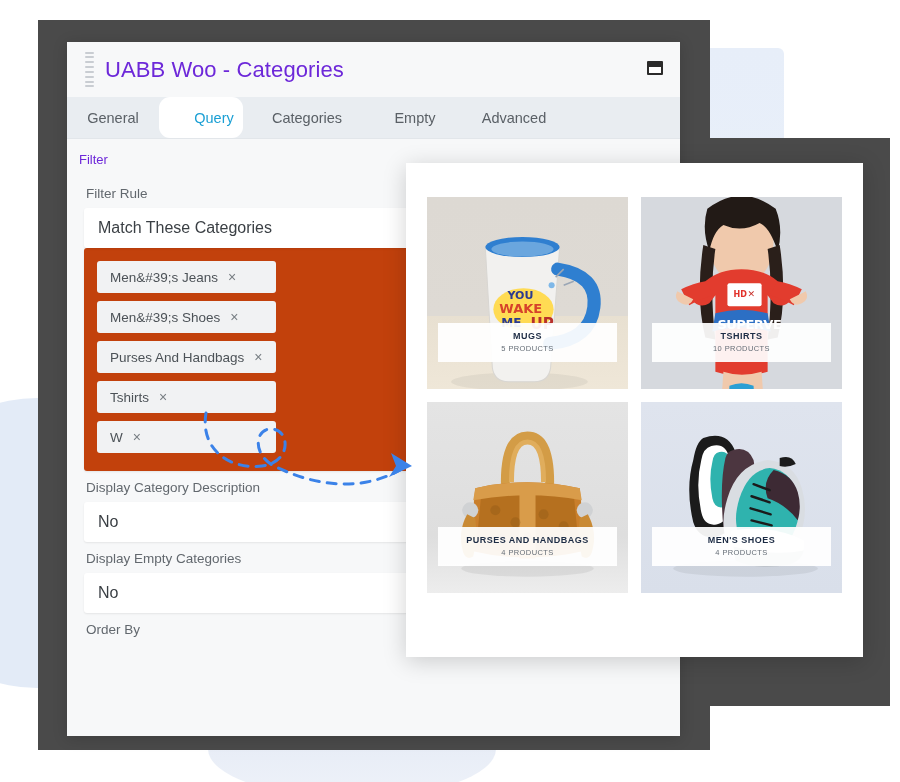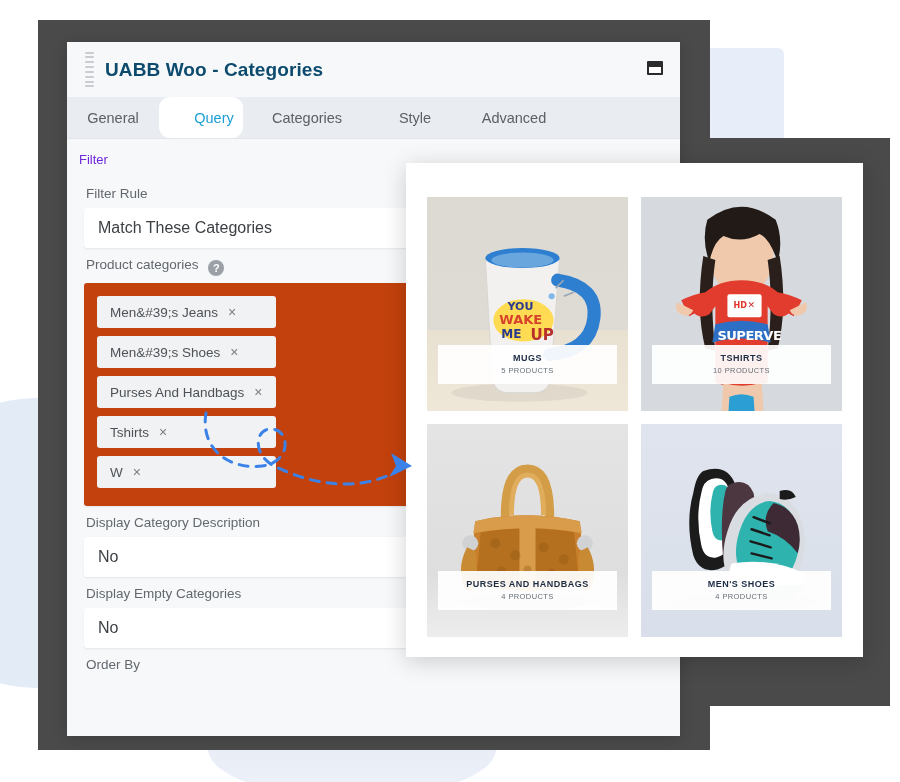--- a/index.html
+++ b/index.html
@@ -70,21 +70,21 @@
     display: flex; flex-direction: column;
     justify-content: space-between;
     margin-right: 11px;
     flex: none;
   }
   .drag-handle i {
     display: block; width: 9px; height: 2px;
     background: #c9cdd2; border-radius: 1px;
   }
   .panel-title {
-    font-size: 19px; color: #0c4a6e; font-weight: 700;
+    font-size: 22px; color: #6d28d9; font-weight: 400;
     letter-spacing: .1px;
   }
   .window-icon {
     position: absolute; right: 17px; top: 19px;
     width: 16px; height: 14px;
     border: 2px solid #2b2b2b; border-radius: 1px;
     background: #fff;
   }
   .window-icon::before {
     content: ""; position: absolute;
@@ -176,21 +176,21 @@
   .preview {
     position: absolute;
     left: 406px; top: 163px;
     width: 457px; height: 494px;
     background: #ffffff;
     box-shadow: 0 4px 22px rgba(0,0,0,0.18);
   }
   .preview-grid {
     position: absolute;
     left: 21px; top: 34px;
-    width: 415px; height: 440px;
+    width: 415px; height: 396px;
     display: grid;
     grid-template-columns: 1fr 1fr;
     grid-template-rows: 1fr 1fr;
     gap: 13px;
   }
   .pcard { position: relative; overflow: hidden; }
   .pcard .art { position: absolute; inset: 0; }
   .pcard .cap {
     position: absolute;
     left: 11px; right: 11px; bottom: 27px;
@@ -248,39 +248,35 @@
           <i></i>
       </span>
       <span class="panel-title">UABB Woo - Categories</span>
       <span class="window-icon"></span>
     </div>
 
     <div class="tabs">
       <div class="tab" style="width:92px">General</div>
       <div class="tab active" style="width:84px">Query</div>
       <div class="tab" style="width:128px">Categories</div>
-      <div class="tab" style="width:88px">Style</div>
+      <div class="tab" style="width:88px">Empty</div>
       <div class="tab" style="width:110px">Advanced</div>
     </div>
 
     <div class="panel-body">
 
       <div class="section-label">Filter</div>
 
       <div class="field-group">
 
         <div class="field-label">Filter Rule</div>
         <div class="field-box">
           <span>Match These Categories</span>
         </div>
 
-        <div class="field-label">
-          <span>Product categories</span>
-          <span class="help">?</span>
-        </div>
 
         <div class="chips-box">
           <span class="chip">
             <span>Men&amp;#39;s Jeans</span>
             <span class="x">×</span>
           </span>
           <span class="chip">
             <span>Men&amp;#39;s Shoes</span>
             <span class="x">×</span>
           </span>

